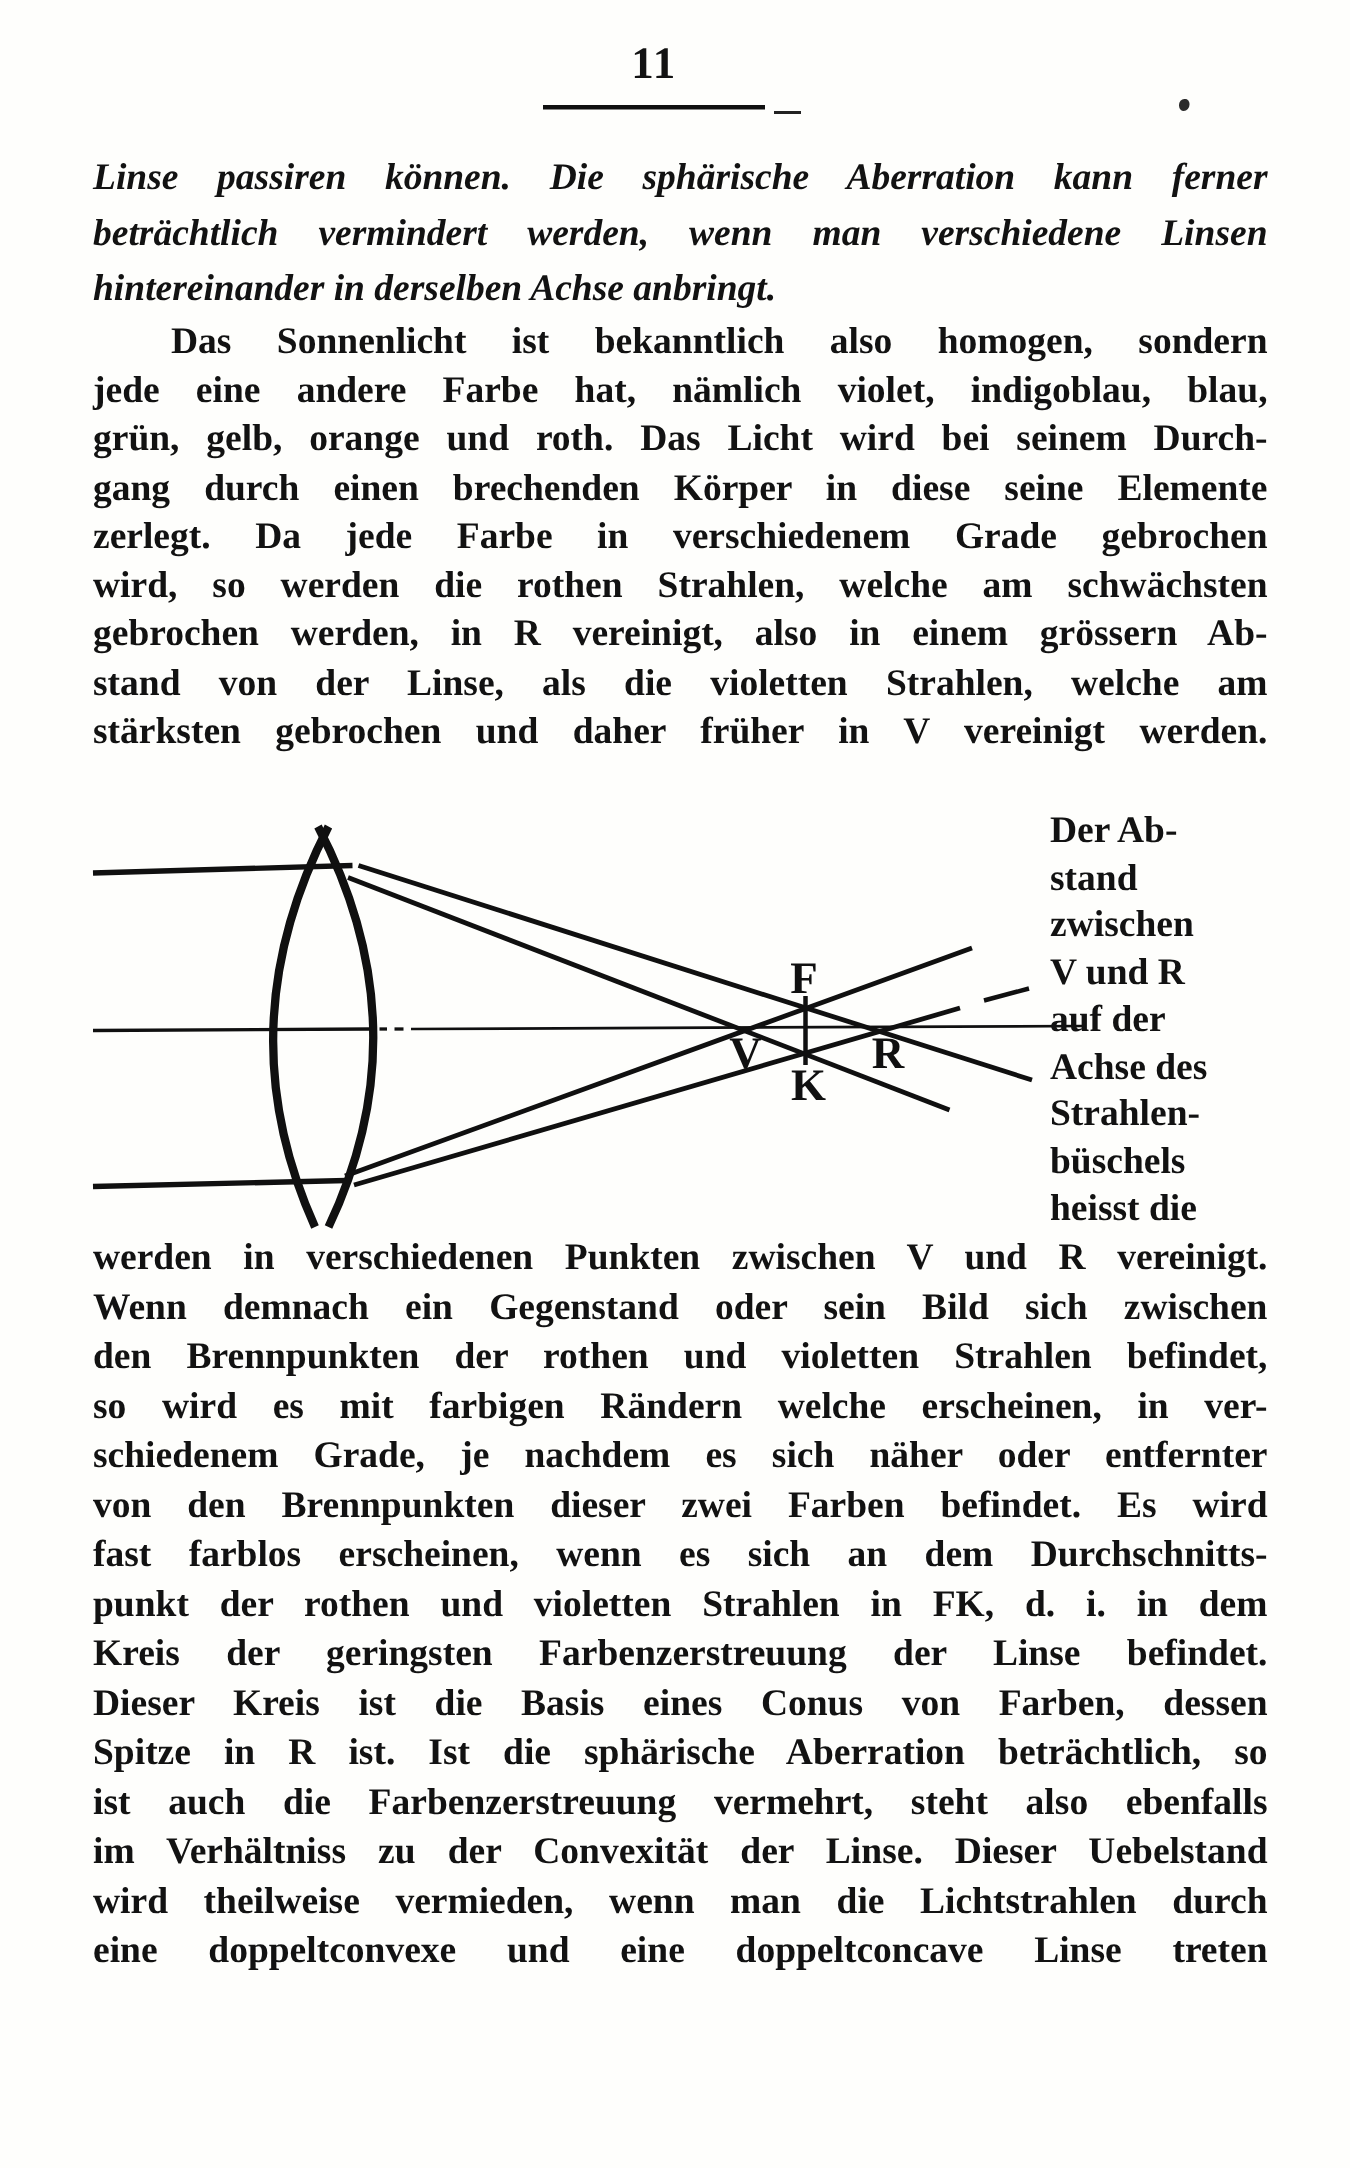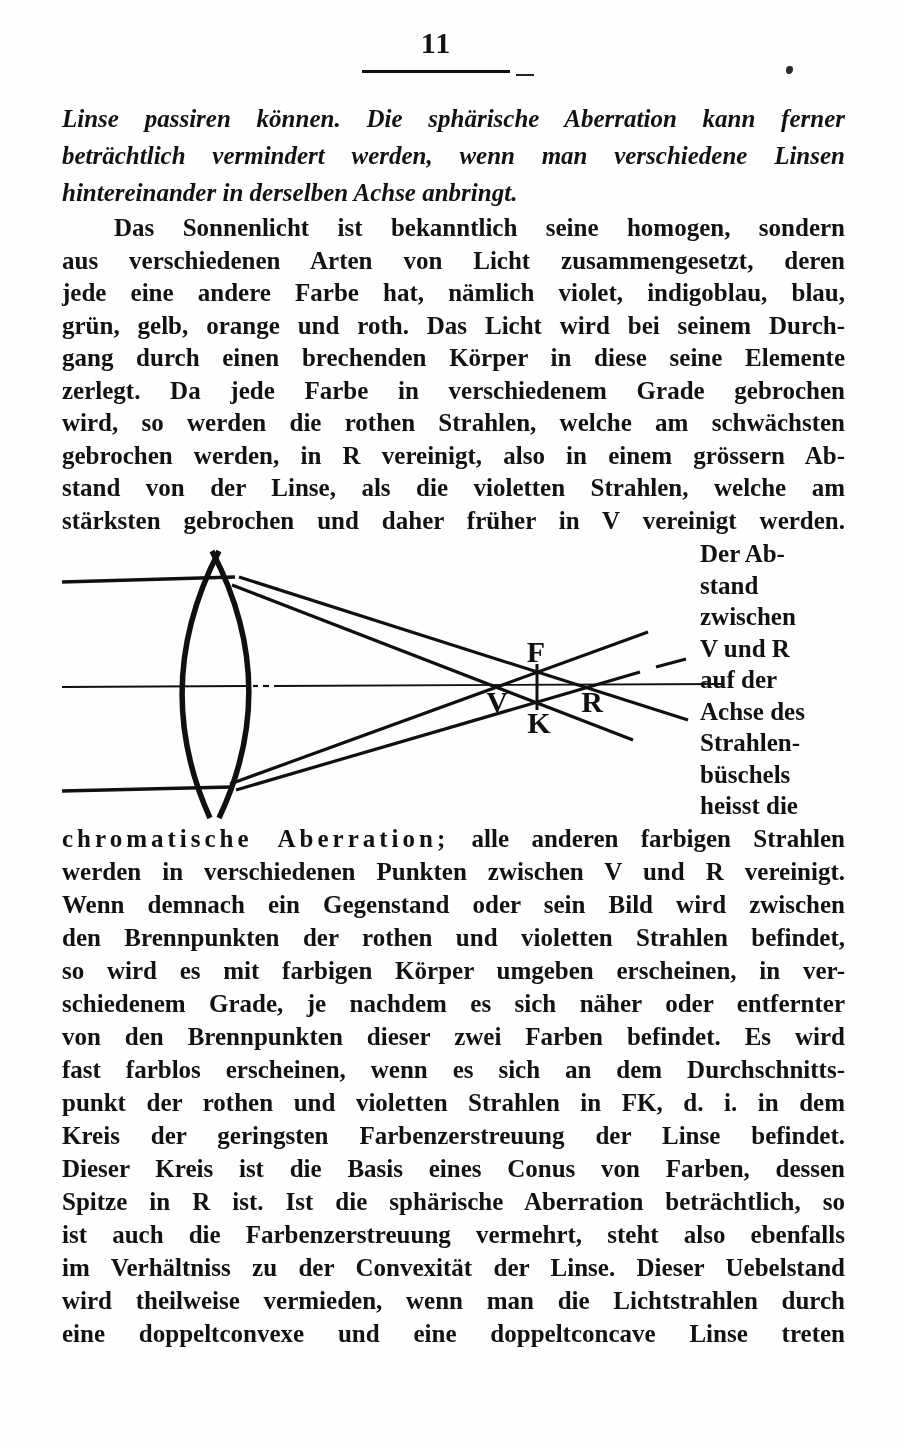--- a/index.html
+++ b/index.html
@@ -36,22 +36,21 @@
   <div class="rule-dash"></div>
   <div class="speck"></div>
 
   <div class="block p1" style="top:100px">
     <div class="tl">Linse passiren können.  Die sphärische Aberration kann ferner</div>
     <div class="tl">beträchtlich vermindert werden, wenn man verschiedene Linsen</div>
     <div class="tl noj">hintereinander in derselben Achse anbringt.</div>
   </div>
 
   <div class="block p2" style="top:212px">
-    <div class="tl first">Das Sonnenlicht ist bekanntlich seine homogen, sondern</div>
-    <div class="tl">aus verschiedenen Arten von Licht zusammengesetzt, deren</div>
+    <div class="tl first">Das Sonnenlicht ist bekanntlich also homogen, sondern</div>
     <div class="tl">jede eine andere Farbe hat, nämlich violet, indigoblau, blau,</div>
     <div class="tl">grün, gelb, orange und roth.  Das Licht wird bei seinem Durch-</div>
     <div class="tl">gang durch einen brechenden Körper in diese seine Elemente</div>
     <div class="tl">zerlegt.  Da jede Farbe in verschiedenem Grade gebrochen</div>
     <div class="tl">wird, so werden die rothen Strahlen, welche am schwächsten</div>
     <div class="tl">gebrochen werden, in R vereinigt, also in einem grössern Ab-</div>
     <div class="tl">stand von der Linse, als die violetten Strahlen, welche am</div>
     <div class="tl">stärksten gebrochen und daher früher in V vereinigt werden.</div>
   </div>
 
@@ -88,25 +87,24 @@
     <div class="sl">zwischen</div>
     <div class="sl">V und R</div>
     <div class="sl">auf der</div>
     <div class="sl">Achse des</div>
     <div class="sl">Strahlen-</div>
     <div class="sl">büschels</div>
     <div class="sl">heisst die</div>
   </div>
 
   <div class="block p3" style="top:822px">
-    <div class="tl"><span class="sperr">chromatische Aberration;</span> <span>alle anderen farbigen Strahlen</span></div>
     <div class="tl">werden in verschiedenen Punkten zwischen V und R vereinigt.</div>
-    <div class="tl">Wenn demnach ein Gegenstand oder sein Bild wird zwischen</div>
+    <div class="tl">Wenn demnach ein Gegenstand oder sein Bild sich zwischen</div>
     <div class="tl">den Brennpunkten der rothen und violetten Strahlen befindet,</div>
-    <div class="tl">so wird es mit farbigen Körper umgeben erscheinen, in ver-</div>
+    <div class="tl">so wird es mit farbigen Rändern welche erscheinen, in ver-</div>
     <div class="tl">schiedenem Grade, je nachdem es sich näher oder entfernter</div>
     <div class="tl">von den Brennpunkten dieser zwei Farben befindet.  Es wird</div>
     <div class="tl">fast farblos erscheinen, wenn es sich an dem Durchschnitts-</div>
     <div class="tl">punkt der rothen und violetten Strahlen in FK, d. i. in dem</div>
     <div class="tl">Kreis der geringsten Farbenzerstreuung der Linse befindet.</div>
     <div class="tl">Dieser Kreis ist die Basis eines Conus von Farben, dessen</div>
     <div class="tl">Spitze in R ist.  Ist die sphärische Aberration beträchtlich, so</div>
     <div class="tl">ist auch die Farbenzerstreuung vermehrt, steht also ebenfalls</div>
     <div class="tl">im Verhältniss zu der Convexität der Linse.  Dieser Uebelstand</div>
     <div class="tl">wird theilweise vermieden, wenn man die Lichtstrahlen durch</div>

